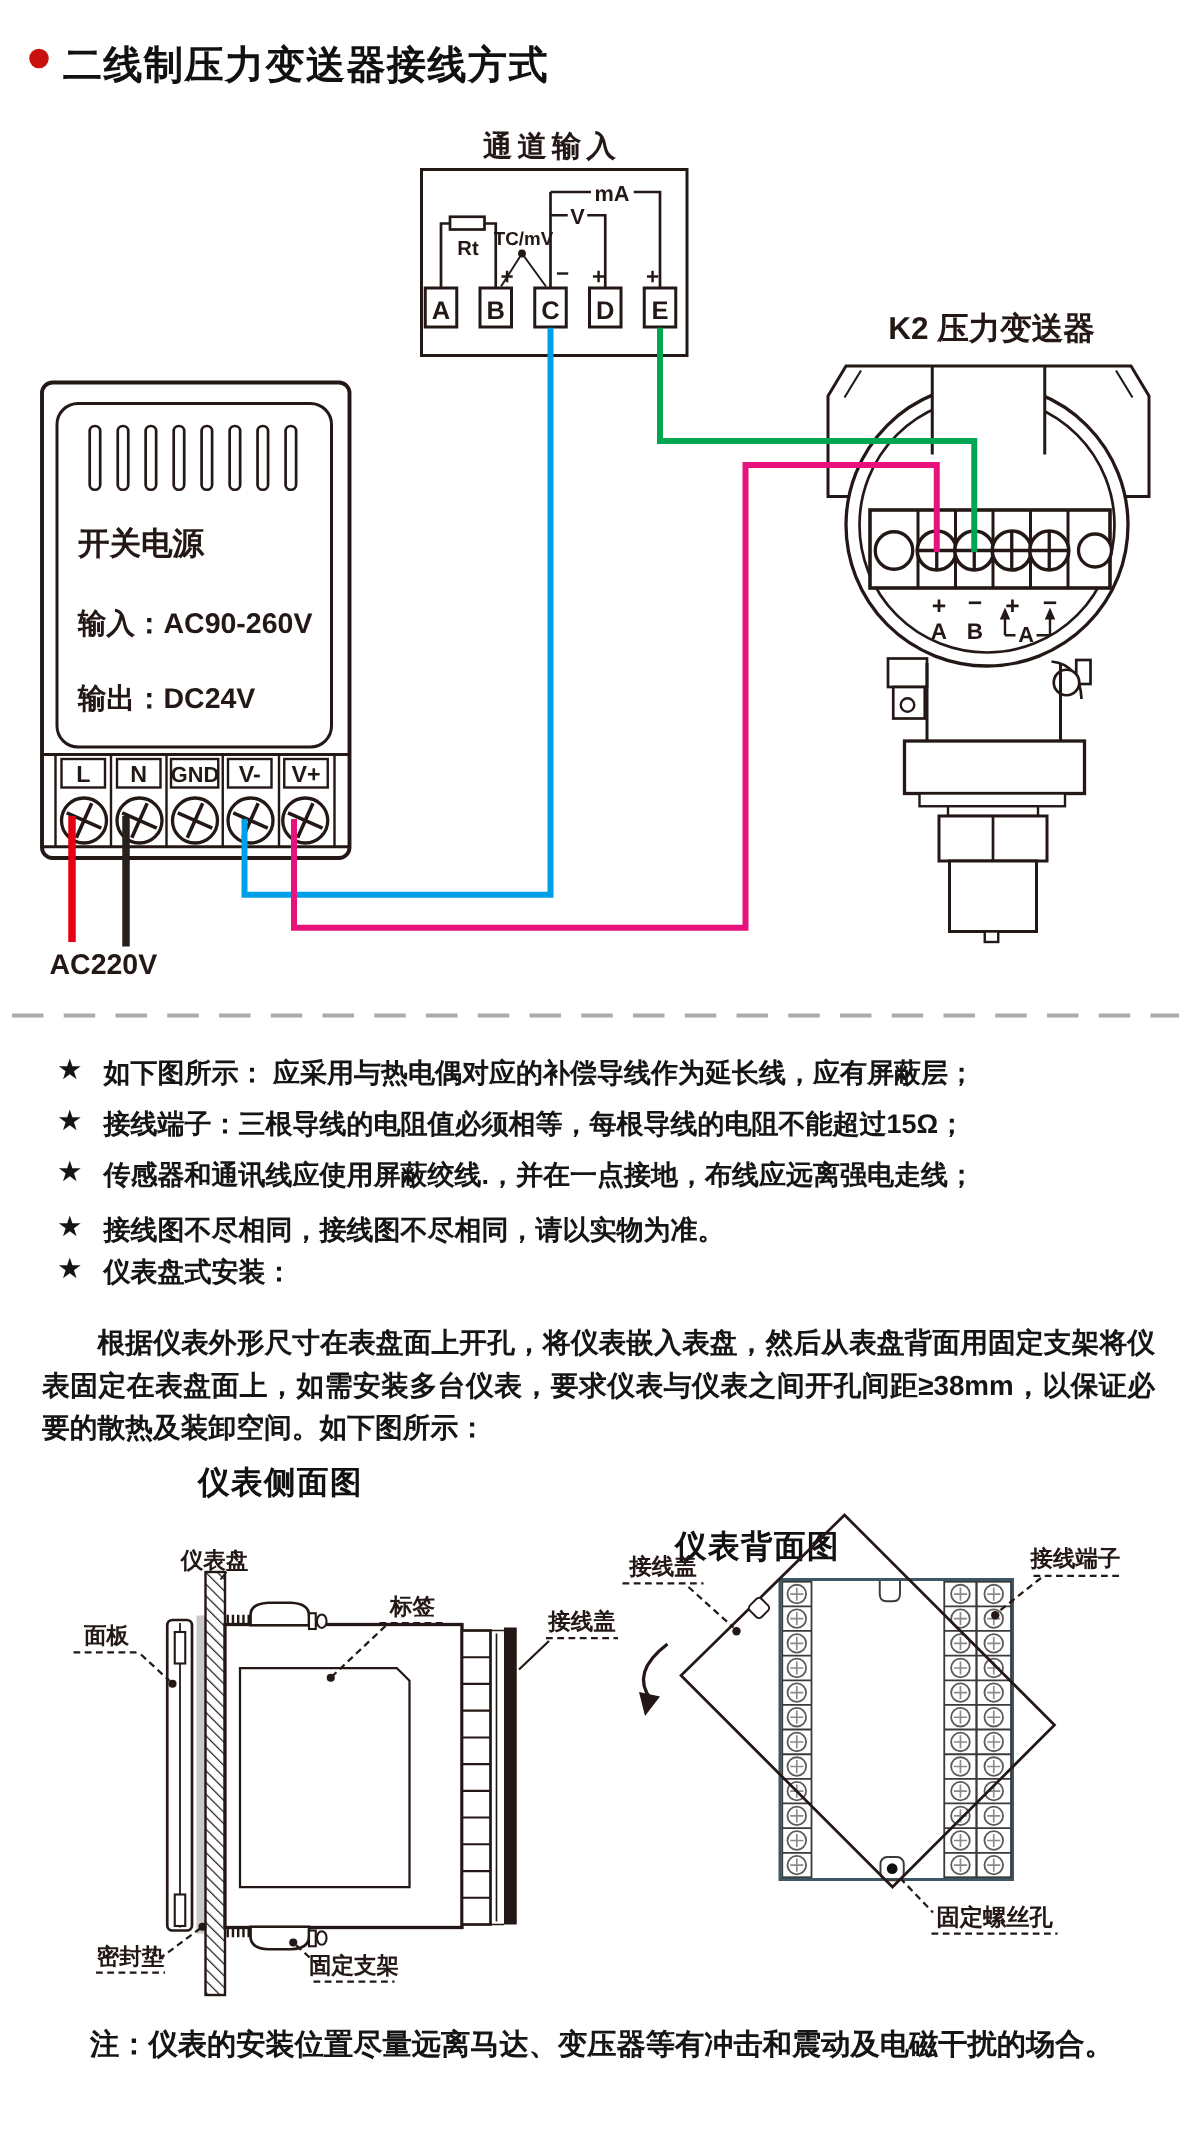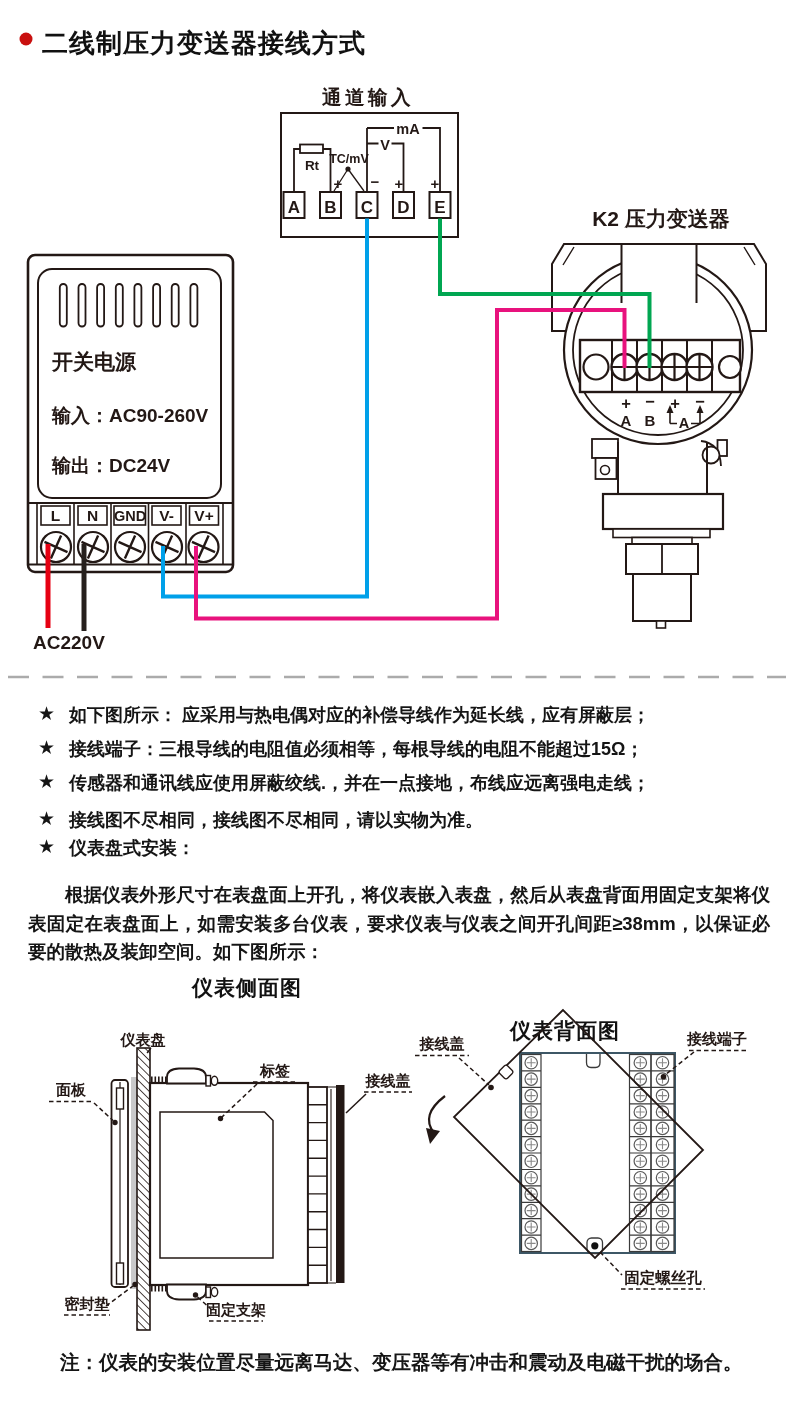--- a/index.html
+++ b/index.html
@@ -7,21 +7,21 @@
     position:relative;width:790px;height:1421px;background:#ffffff;
     font-family:"Liberation Sans","DejaVu Sans",sans-serif;color:#1b1b1b;overflow:hidden;
   }
   .abs{position:absolute;}
   .page-title{left:42px;top:26px;font-size:26px;font-weight:bold;letter-spacing:1px;color:#111;}
   .note-row{left:38px;display:flex;gap:14px;font-size:18px;font-weight:bold;color:#151515;white-space:nowrap;}
   .note-row .star{font-size:19px;line-height:21px;}
   .intro-para{left:28px;top:869px;width:742px;font-size:18.5px;line-height:28.6px;font-weight:bold;
     text-indent:2em;color:#151515;text-align:justify;margin-top:12px;}
   .fig-title{font-family:"Liberation Serif","DejaVu Serif",serif;font-size:21px;font-weight:bold;
-    width:170px;text-align:right;color:#111;letter-spacing:1px;}
+    width:170px;text-align:left;color:#111;letter-spacing:1px;}
   .footer-note{left:28px;top:1349px;width:745px;font-size:19.5px;font-weight:bold;color:#151515;white-space:nowrap;margin-left:32px;}
   svg{position:absolute;left:0;}
   svg text{font-family:"Liberation Sans","DejaVu Sans",sans-serif;font-weight:bold;fill:#231815;}
   .ln{stroke:#231815;fill:none;}
   .lnw{stroke:#231815;fill:#ffffff;}
   .dash{stroke:#231815;fill:none;stroke-width:1.5;stroke-dasharray:4.5 3;}
   .dot{fill:#231815;stroke:none;}
   .cell{stroke:#3a3a3a;fill:none;}
 </style>
 </head>

